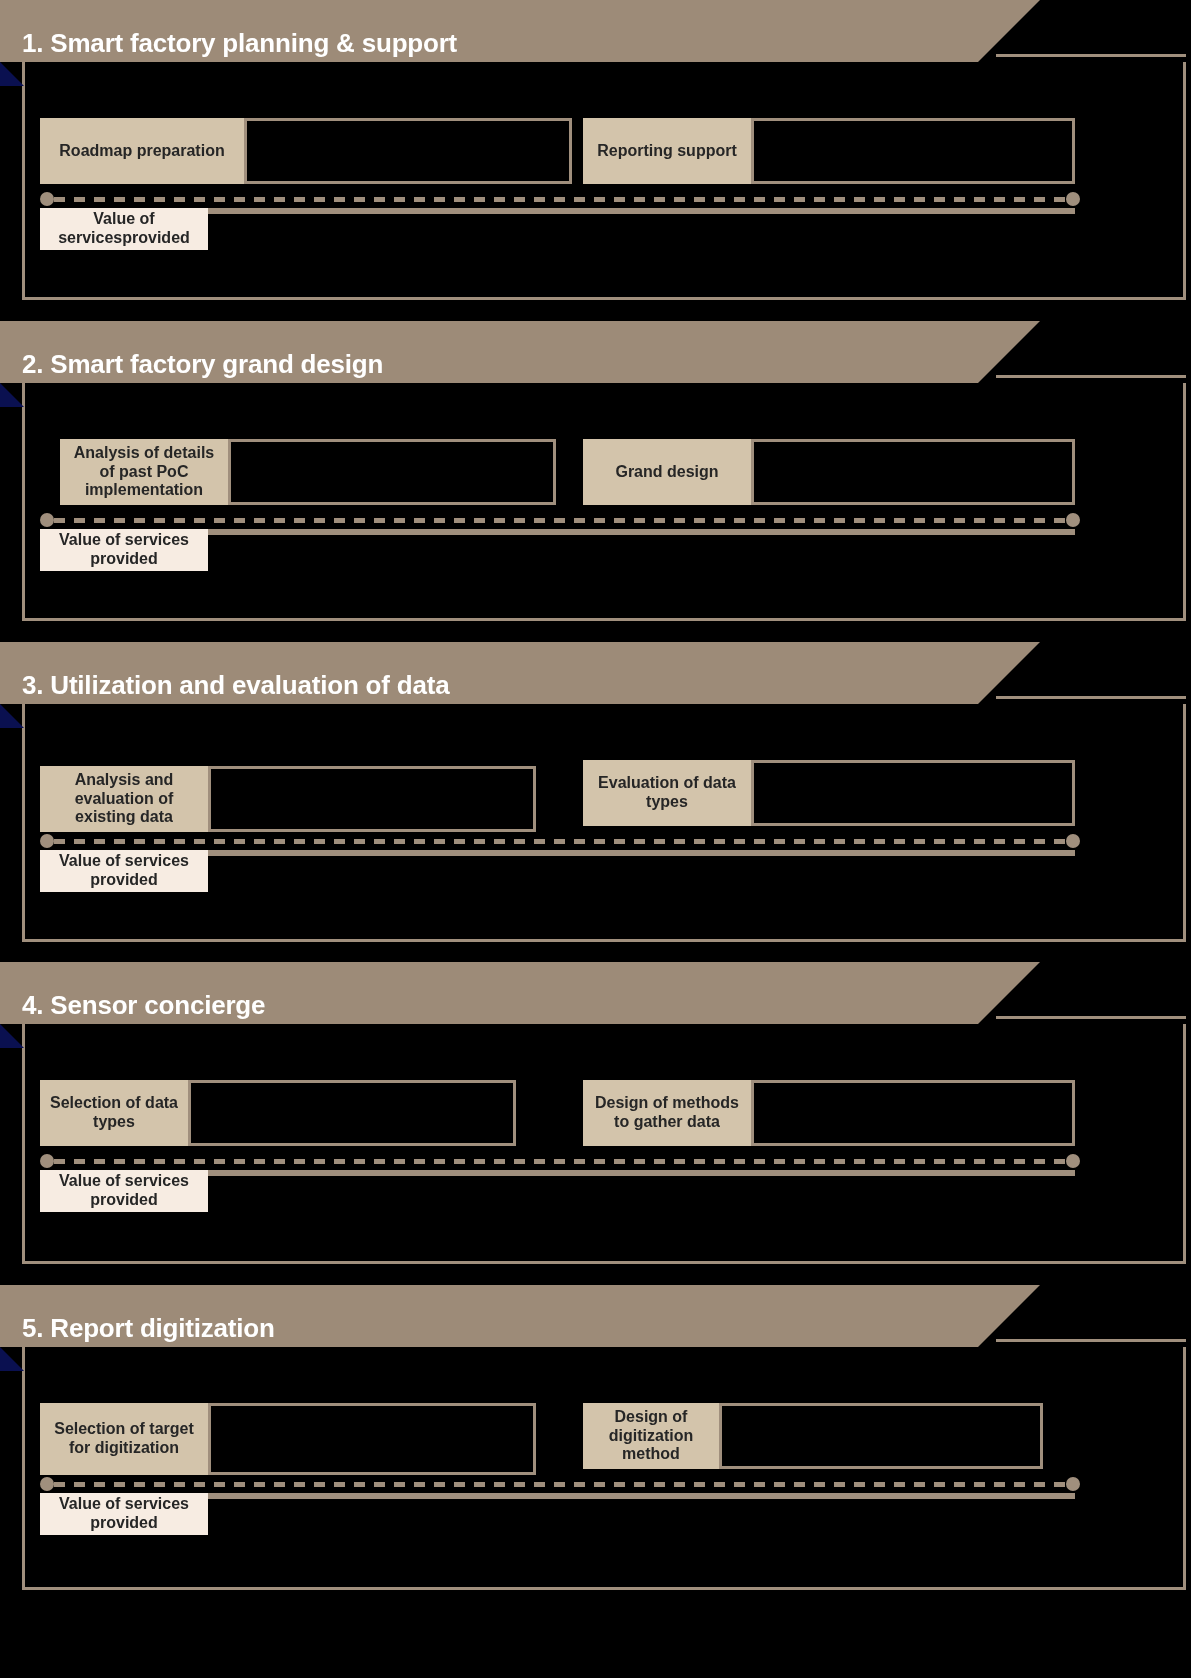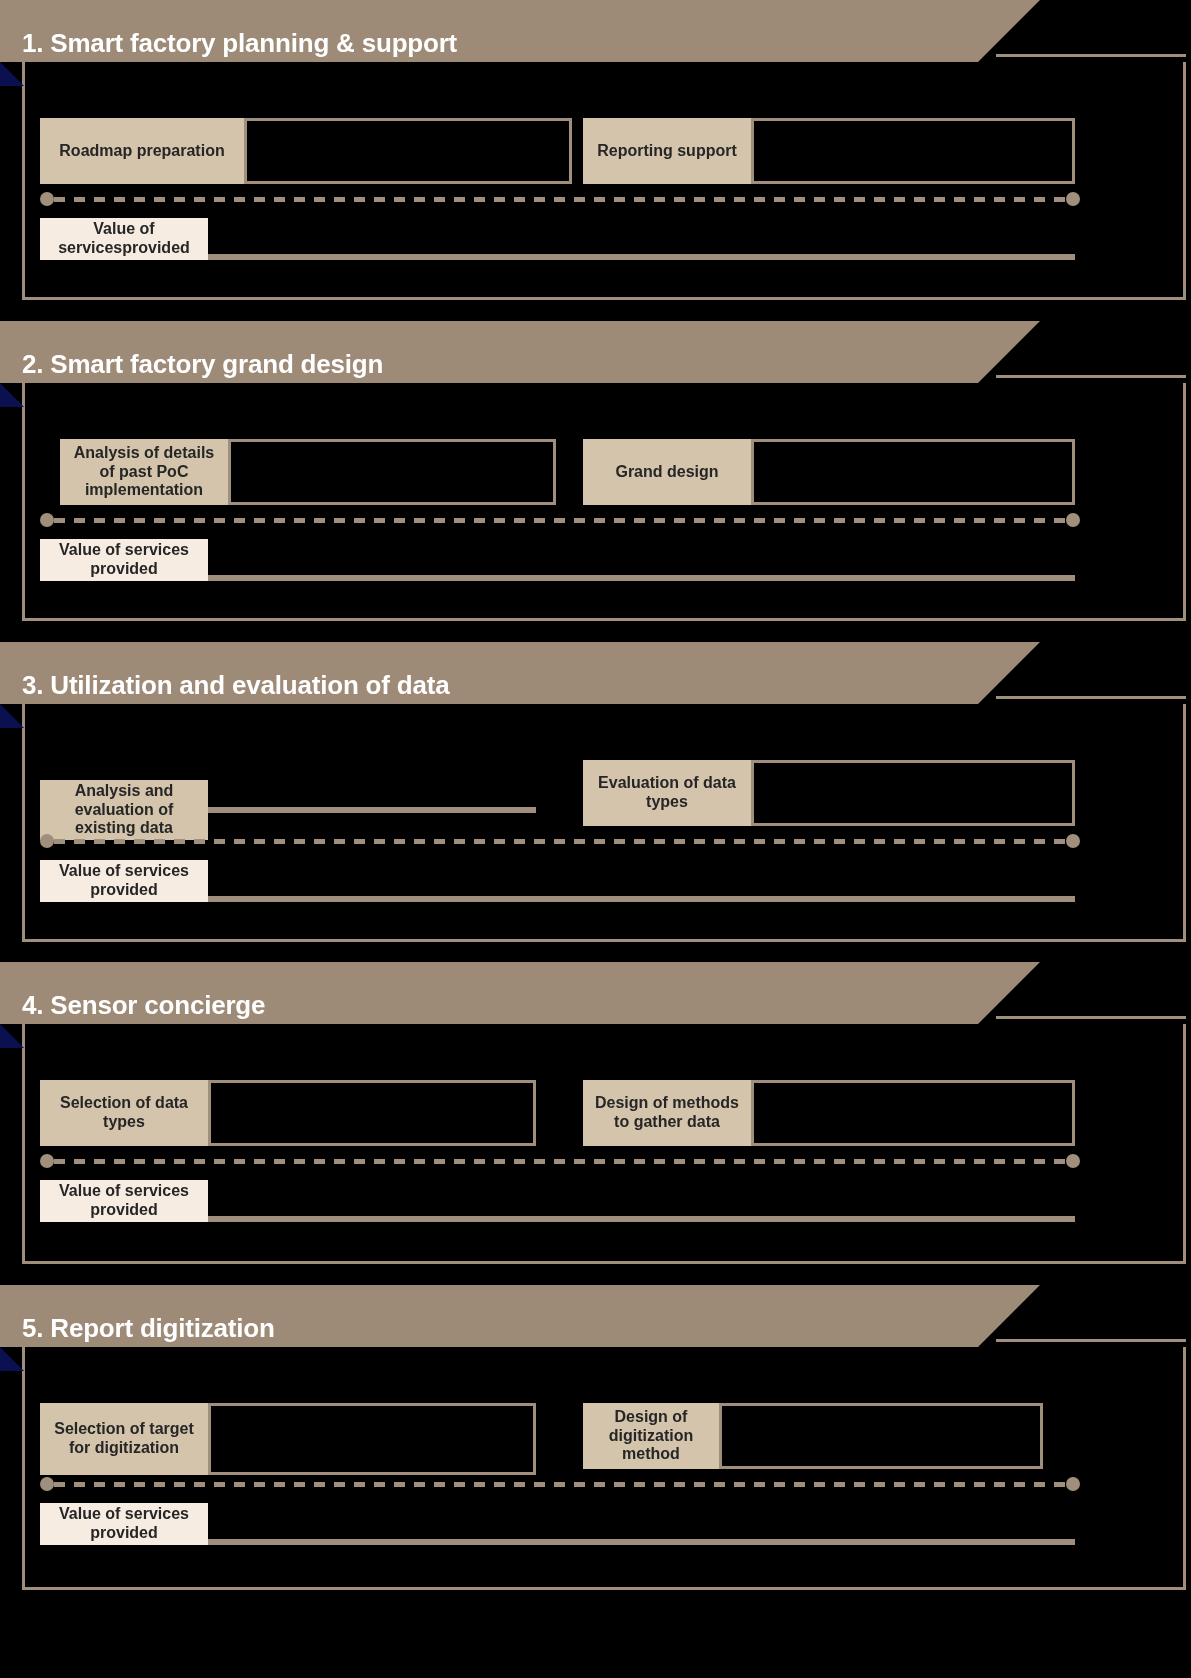--- a/index.html
+++ b/index.html
@@ -68,21 +68,21 @@
     background-image:repeating-linear-gradient(to right,#a08f7d 0 11px,transparent 11px 20px);
   }
   .dotline .cap{
     position:absolute;top:0;width:14px;height:14px;border-radius:50%;
     background:#a08f7d;
   }
   .dotline .cap.l{left:0;}
   .dotline .cap.r{right:0;}
 
   
-  .valrow{position:absolute;display:flex;align-items:flex-end;}
+  .valrow{position:absolute;display:flex;align-items:flex-start;}
   .valrow .lbl{
     background:#f7ece2;color:#262626;
     font-size:16px;font-weight:bold;line-height:1.18;
     display:flex;align-items:center;justify-content:center;
     text-align:center;box-sizing:border-box;padding:2px 4px;
   }
   .valrow .fld{
     background:#000;border:3px solid #a08f7d;box-sizing:border-box;
   }
 </style>
@@ -140,21 +140,21 @@
         <div class="fld" style="width: 867px;"></div>
       </div>
     </div>
     <div class="section" style="top: 642px; height: 300px;">
       <div class="container-box" style="height: 238px;"></div>
       <div class="banner">
         <div class="banner-title">3. Utilization and evaluation of data</div>
       </div>
       <div class="banner-rule"></div>
       <div class="navy-tri"></div>
-      <div class="pair" style="left: 40px; top: 135px; height: 66px; align-items: center;">
+      <div class="pair" style="left: 40px; top: 124px; height: 66px;">
         <div class="lbl" style="width: 168px;">Analysis and evaluation of existing data</div>
         <div class="fld" style="width: 328px;"></div>
       </div>
       <div class="pair" style="left: 583px; top: 118px; height: 66px;">
         <div class="lbl" style="width: 168px;">Evaluation of data types</div>
         <div class="fld" style="width: 324px;"></div>
       </div>
       <div class="dotline" style="left: 40px; width: 1040px; top: 192px;">
         <span class="dash"></span>
         <span class="cap l"></span>
@@ -166,21 +166,21 @@
       </div>
     </div>
     <div class="section" style="top: 962px; height: 302px;">
       <div class="container-box" style="height: 240px;"></div>
       <div class="banner">
         <div class="banner-title">4. Sensor concierge</div>
       </div>
       <div class="banner-rule"></div>
       <div class="navy-tri"></div>
       <div class="pair" style="left: 40px; top: 118px; height: 66px;">
-        <div class="lbl" style="width: 168px;">Selection of data types</div>
+        <div class="lbl" style="width: 148px;">Selection of data types</div>
         <div class="fld" style="width: 328px;"></div>
       </div>
       <div class="pair" style="left: 583px; top: 118px; height: 66px;">
         <div class="lbl" style="width: 168px;">Design of methods to gather data</div>
         <div class="fld" style="width: 324px;"></div>
       </div>
       <div class="dotline" style="left: 40px; width: 1040px; top: 192px;">
         <span class="dash"></span>
         <span class="cap l"></span>
         <span class="cap r"></span>

